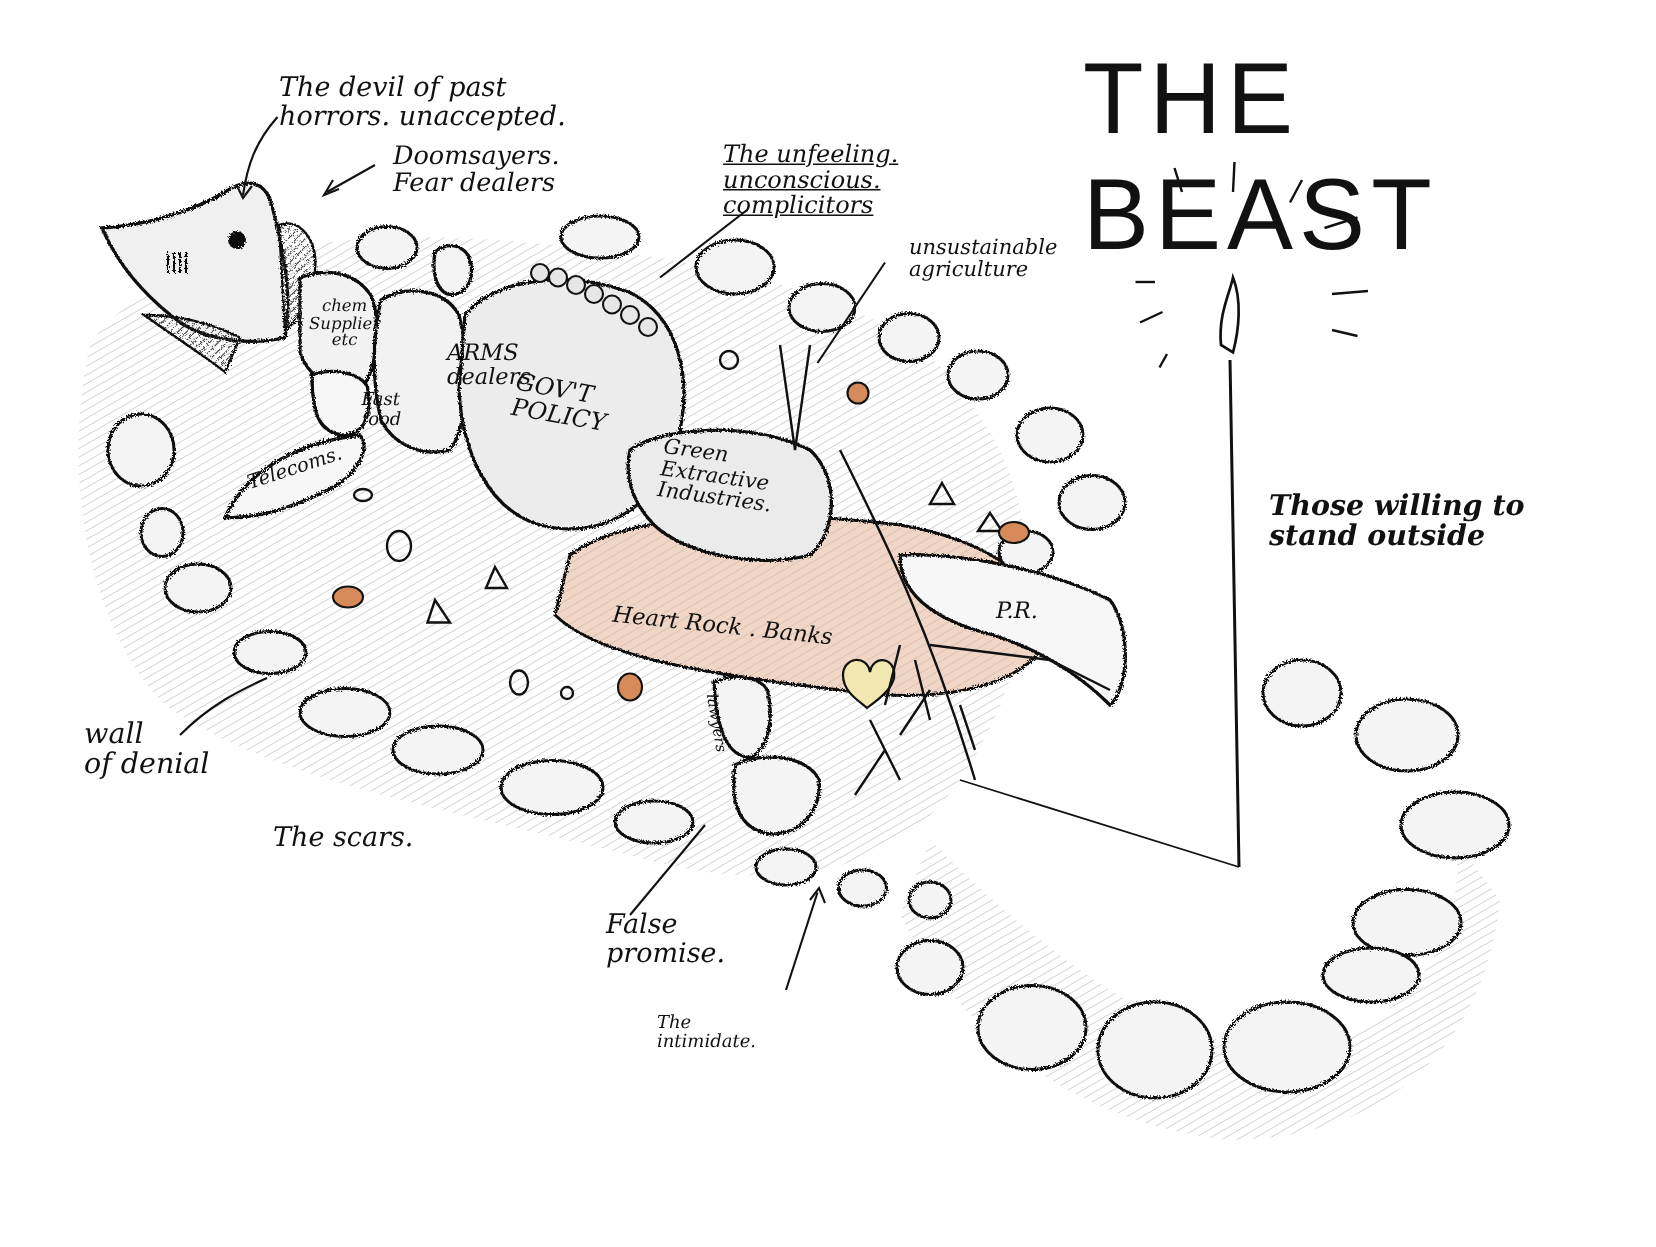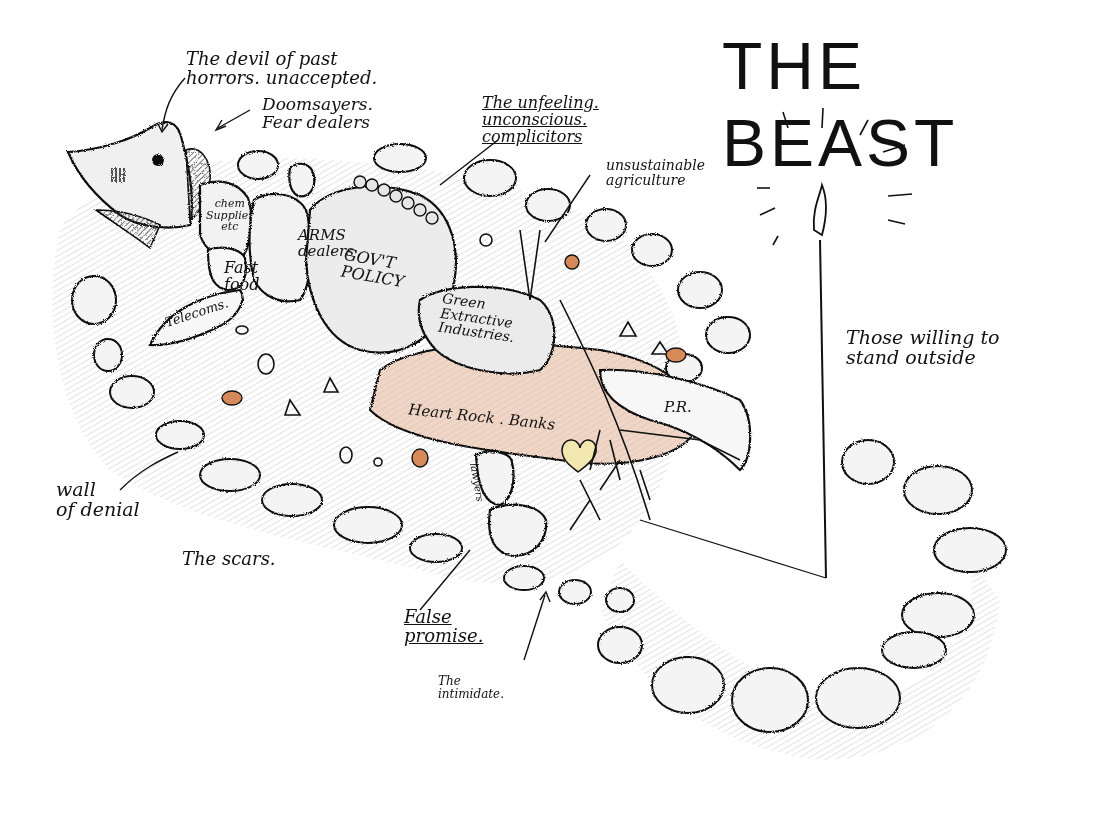--- a/index.html
+++ b/index.html
@@ -164,36 +164,36 @@
 
 <div class="lbl" style="left:186px; top:14px; font-size:18px;margin-top:36px;">The devil of past
 horrors. unaccepted.</div>
 <div class="lbl" style="left:262px; top:96px; font-size:17px;">Doomsayers.
 Fear dealers</div>
 <div class="lbl" style="left:482px; top:95px; font-size:16px;text-decoration:underline;">The unfeeling.
 unconscious.
 complicitors</div>
 <div class="lbl" style="left:606px; top:158px; font-size:14px;">unsustainable
 agriculture</div>
-<div class="lbl" style="left:846px; top:328px; font-size:19px;">Those willing to
+<div class="lbl" style="left:846px; top:328px; font-size:19px;font-weight:bold;">Those willing to
 stand outside</div>
 <div class="lbl" style="left:56px; top:480px; font-size:19px;">wall
 of denial</div>
 <div class="lbl" style="left:182px; top:550px; font-size:18px;text-align:center;">The scars.</div>
-<div class="lbl" style="left:404px; top:608px; font-size:18px;text-decoration:underline;">False
+<div class="lbl" style="left:404px; top:608px; font-size:18px;">False
 promise.</div>
 <div class="lbl" style="left:438px; top:675px; font-size:12px;">The
 intimidate.</div>
 
 <div class="stone-lbl" style="left:206px; top:198px; font-size:11px;text-align:center;">chem
 Supplier
 etc</div>
 <div class="stone-lbl" style="left:252px; top:228px; font-size:15px;padding-left:46px;">ARMS
 dealers</div>
-<div class="stone-lbl" style="left:224px; top:260px; font-size:16px;">Fast
+<div class="stone-lbl" style="left:209px; top:260px; font-size:12px;padding-left:32px;">Fast
 food</div>
 <div class="stone-lbl" style="left:164px; top:306px; font-size:13px; transform:rotate(-18deg);">Telecoms.</div>
 <div class="stone-lbl" style="left:342px; top:252px; font-size:16px; transform:rotate(10deg);">GOV'T
 POLICY</div>
 <div class="stone-lbl" style="left:440px; top:296px; font-size:14px; transform:rotate(8deg);">Green
 Extractive
 Industries.</div>
 <div class="stone-lbl" style="left:408px; top:410px; font-size:15px; transform:rotate(6deg);">Heart Rock . Banks</div>
 <div class="stone-lbl" style="left:664px; top:400px; font-size:15px;text-align:center;">P.R.</div>
 <div class="stone-lbl" style="left:478px; top:462px; font-size:10px; transform:rotate(80deg); transform-origin:left top;">lawyers</div>

